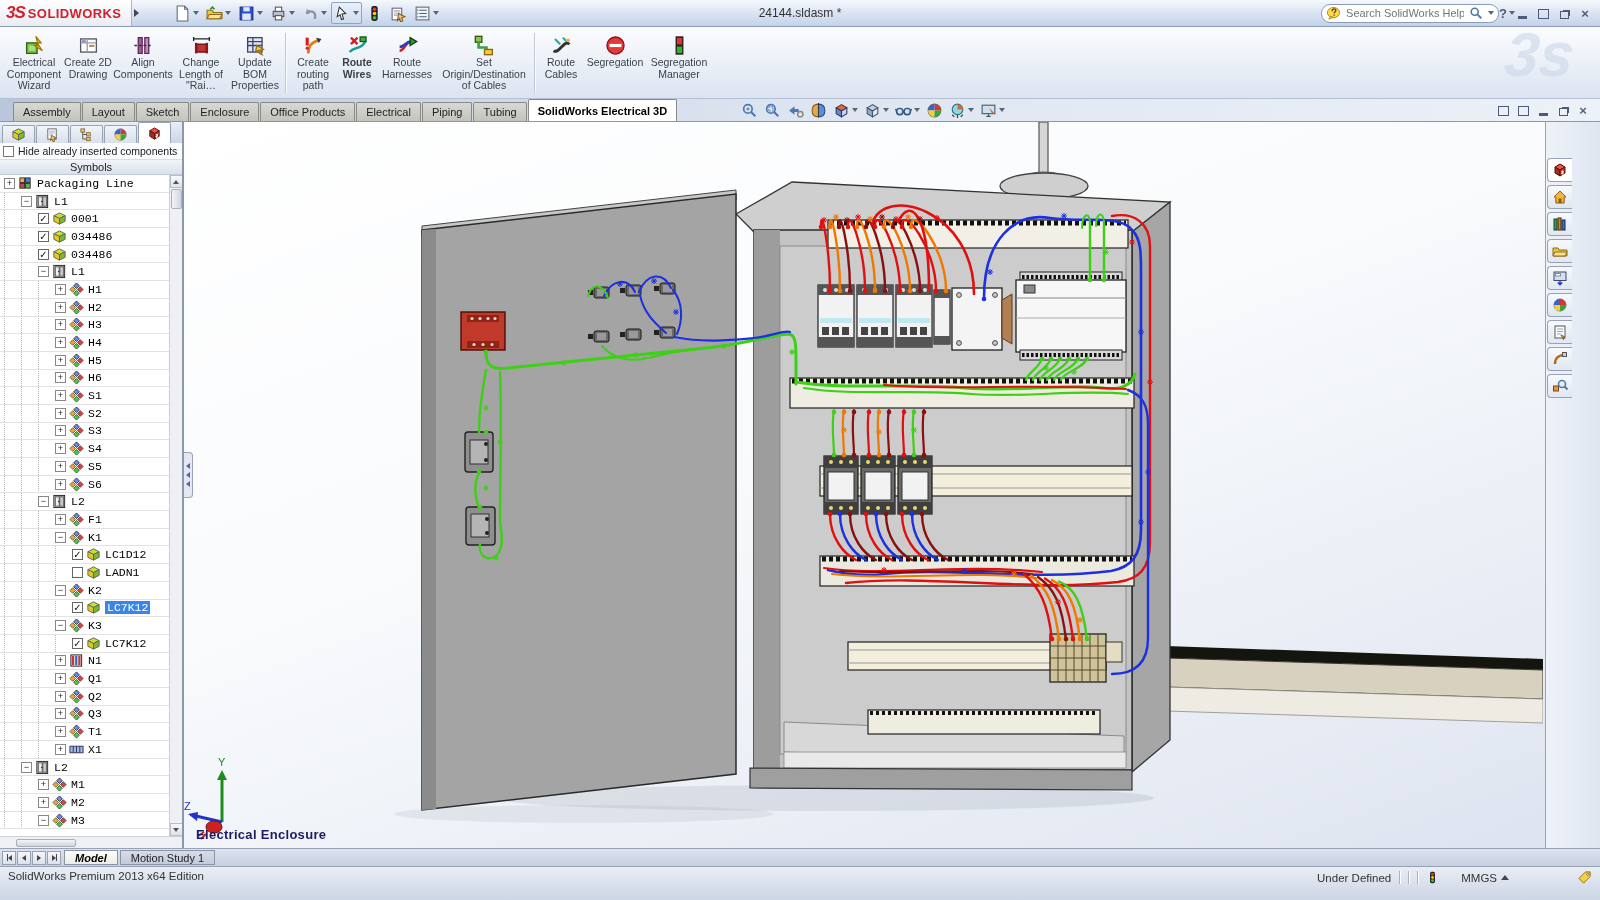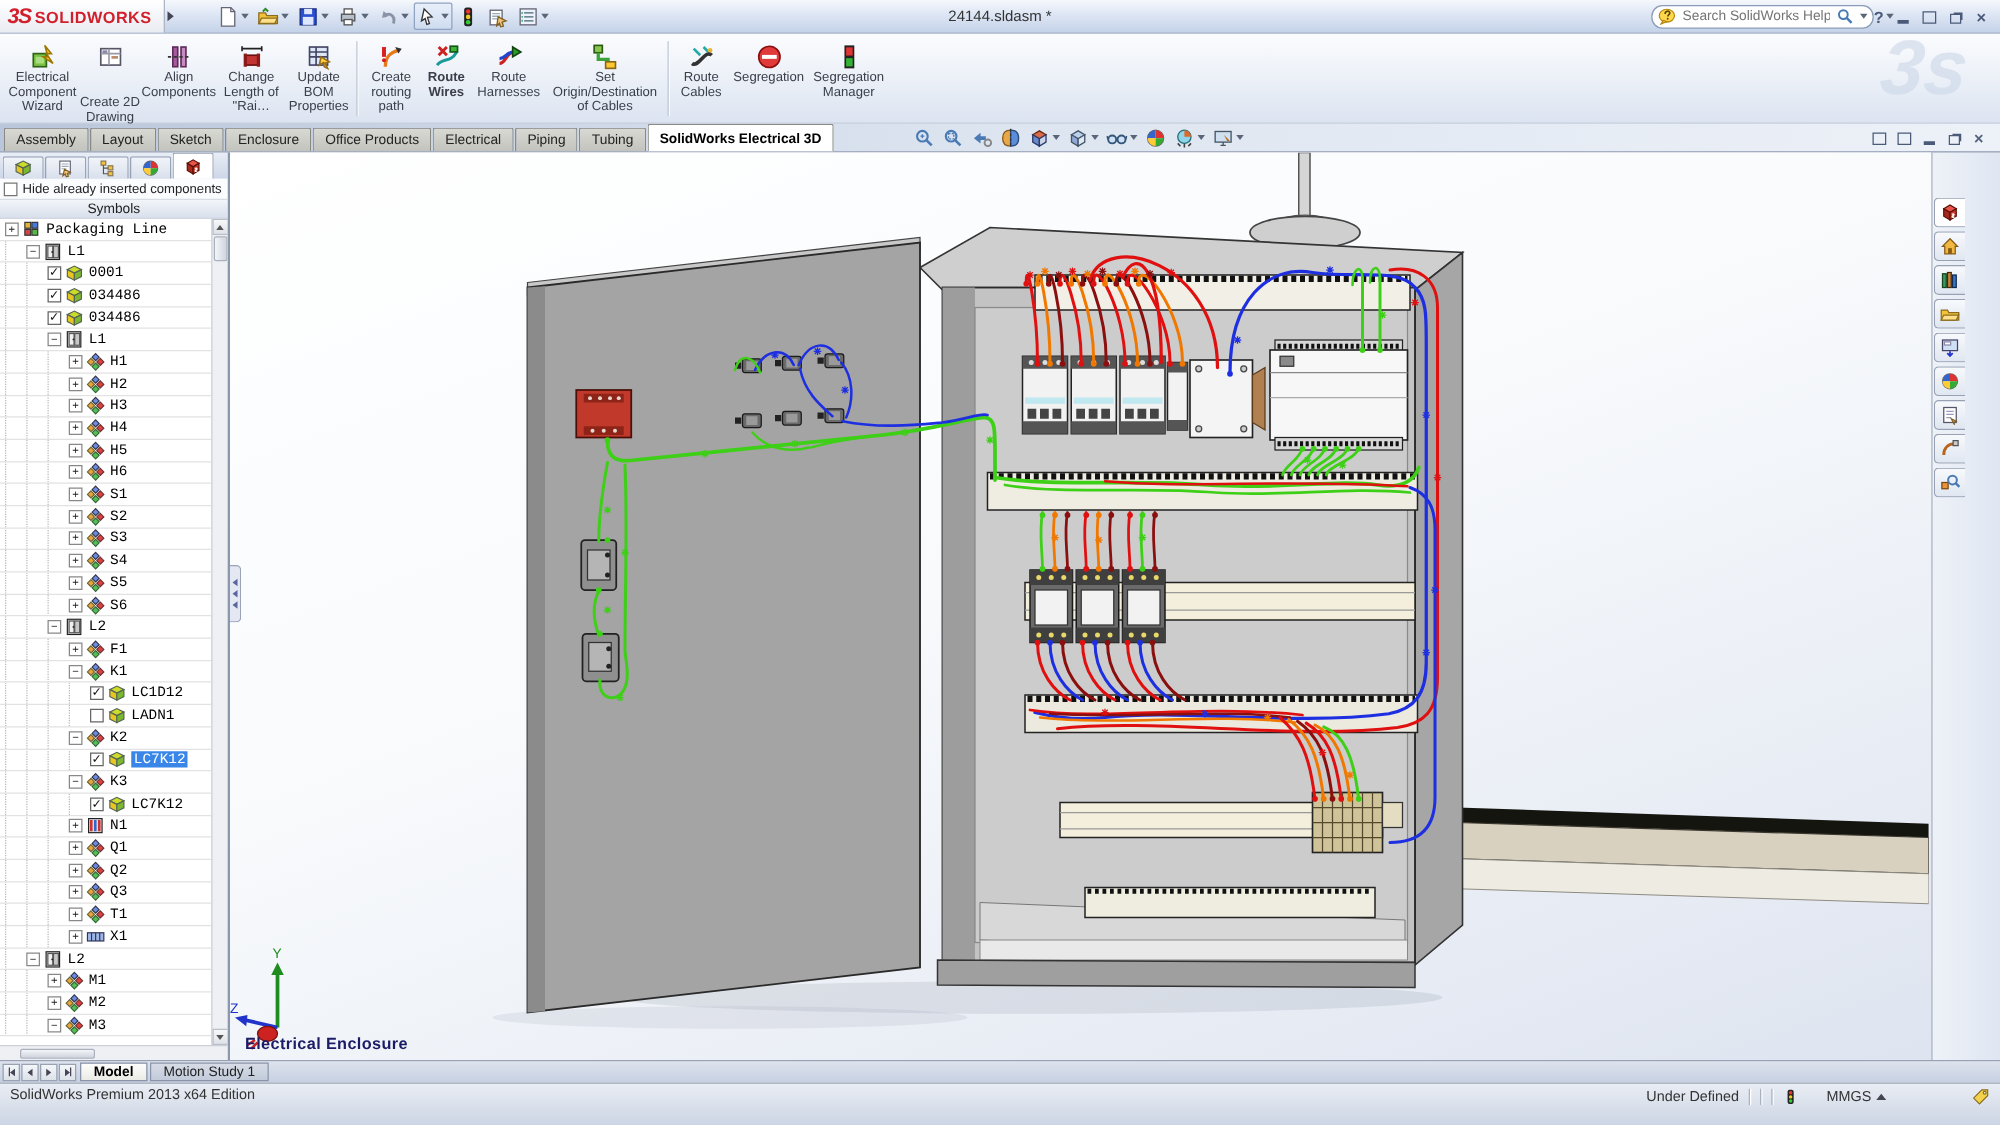--- a/index.html
+++ b/index.html
@@ -36,21 +36,21 @@
   .ribbon{height:72px;background:linear-gradient(#fbfcfe,#eaeff7 55%,#dce4f1);
     border-bottom:1px solid #b6c0d4;display:flex;align-items:flex-start;padding:4px 0 0 4px;position:relative;}
   .rbtn{display:flex;flex-direction:column;align-items:center;padding-top:2px;
     color:#3a3f4a;text-align:center;font-size:10.5px;line-height:11.5px;}
   .rbtn .ic{height:24px;}
   .rib-div{width:1px;height:60px;background:#c0c8d6;box-shadow:1px 0 0 #fafbfd;margin:2px 3px 0 3px;}
   .watermark{position:absolute;right:26px;top:-8px;font-size:62px;font-weight:bold;font-style:italic;
     color:#ccd7e8;opacity:.6;transform:skew(-6deg);pointer-events:none;}
 
   
-  .tabbar{height:23px;display:flex;align-items:flex-end;padding-left:3px;position:relative;
+  .tabbar{height:23px;display:flex;align-items:flex-end;padding-left:13px;position:relative;
     background:linear-gradient(to right,#b9c6db,#dde5f0 50%,#edf1f8);border-bottom:1px solid #8a97ad;}
   .tab{height:19px;display:flex;align-items:center;padding:0 9px;margin-right:1px;font-size:11px;color:#222;
     background:linear-gradient(#d9d9d4,#c3c3bd);border:1px solid #8a8a85;border-bottom:none;border-radius:2px 2px 0 0;}
   .tab.active{background:#fff;font-weight:bold;height:22px;color:#000;}
   .headsup{display:flex;align-items:center;gap:4px;margin-left:62px;height:100%;}
   .hbtn{display:flex;align-items:center;height:20px;padding:0 1px;}
   .docwin{margin-left:auto;display:flex;align-items:center;gap:6px;padding-right:10px;color:#55627c;height:100%;}
 
   
   .main{display:flex;height:726px;}
@@ -99,21 +99,21 @@
 
   
   .bottom-tabs{height:18px;background:linear-gradient(#dde3ee,#c6d0e1);border-top:1px solid #98a2b4;display:flex;align-items:center;padding-left:2px;}
   .navb{width:14px;height:14px;border:1px solid #9aa2b2;background:linear-gradient(#f4f6f9,#dde1e9);display:flex;align-items:center;justify-content:center;margin-right:1px;}
   .navb .t{width:0;height:0;border-top:3px solid transparent;border-bottom:3px solid transparent;}
   .t-l{border-right:4px solid #445;}
   .t-r{border-left:4px solid #445;}
   .navb .stick{width:1px;height:7px;background:#445;}
   .btab{height:15px;display:flex;align-items:center;padding:0 10px;margin-left:2px;font-size:11px;
     background:linear-gradient(#d7dce6,#c2cbdb);border:1px solid #8a94a8;color:#222;}
-  .btab.active{background:linear-gradient(#fdfdfc,#ecece6);font-weight:bold;color:#000;}
+  .btab.active{background:linear-gradient(#fdfdfc,#ecece6);font-weight:bold;color:#000;font-style:italic;}
 
   
   .statusbar{height:34px;background:linear-gradient(#e9edf4,#ccd5e4);border-top:1px solid #98a2b4;
     display:flex;align-items:flex-start;padding:3px 8px 0 8px;color:#333;font-size:11.5px;}
   .sb-right{margin-left:auto;display:flex;align-items:center;gap:8px;}
   .sb-sep{width:1px;height:13px;background:#aab2c0;box-shadow:1px 0 0 #fff;}
   .mmgs-caret{width:0;height:0;border-left:4px solid transparent;border-right:4px solid transparent;border-bottom:5px solid #445;margin-left:4px;}
 </style>
 </head>
 <body>
@@ -257,21 +257,21 @@
       <div class="rbtn" style="width: 60px;">
         <span class="ic">
           <svg width="21" height="21" viewBox="0 0 16 16">
             <rect x="2" y="6" width="8" height="8" fill="#7bc143" stroke="#2e6018"></rect>
             <rect x="3.5" y="8" width="5" height="4" fill="#a9dd7e"></rect>
             <path d="M9 1l4 5h-3l4 6-6-4h3z" fill="#ffd23e" stroke="#a07800"></path>
           </svg>
         </span>
         <span>Electrical Component Wizard</span>
       </div>
-      <div class="rbtn" style="width: 48px; gap: 20px;">
+      <div class="rbtn" style="width: 48px;">
         <span class="ic">
           <svg width="21" height="21" viewBox="0 0 16 16">
             <rect x="2" y="3" width="12" height="10" fill="#fff" stroke="#556"></rect>
             <path d="M2 6h12M7 3v10" stroke="#99a"></path>
             <rect x="3" y="4" width="3" height="1.6" fill="#88a"></rect>
             <rect x="8.5" y="7.5" width="4" height="1.6" fill="#b86"></rect>
           </svg>
         </span>
         <span>Create 2D Drawing</span>
       </div>

